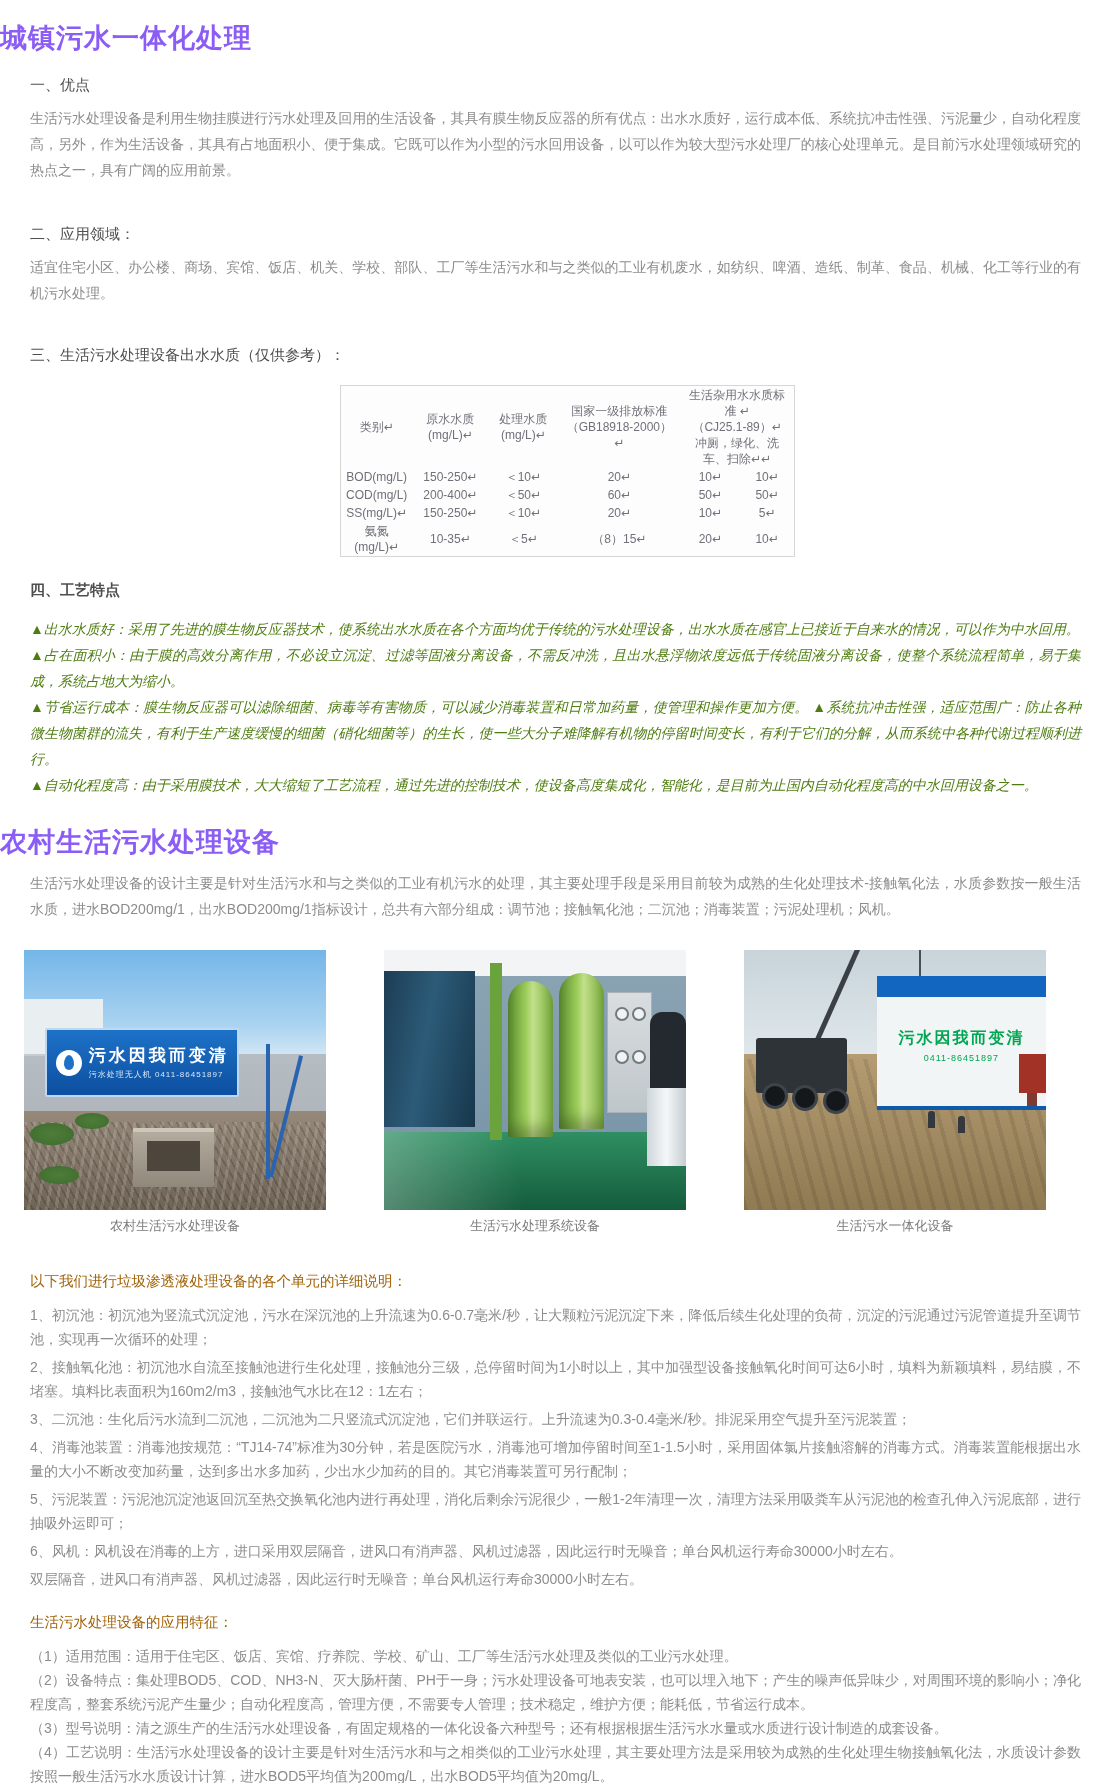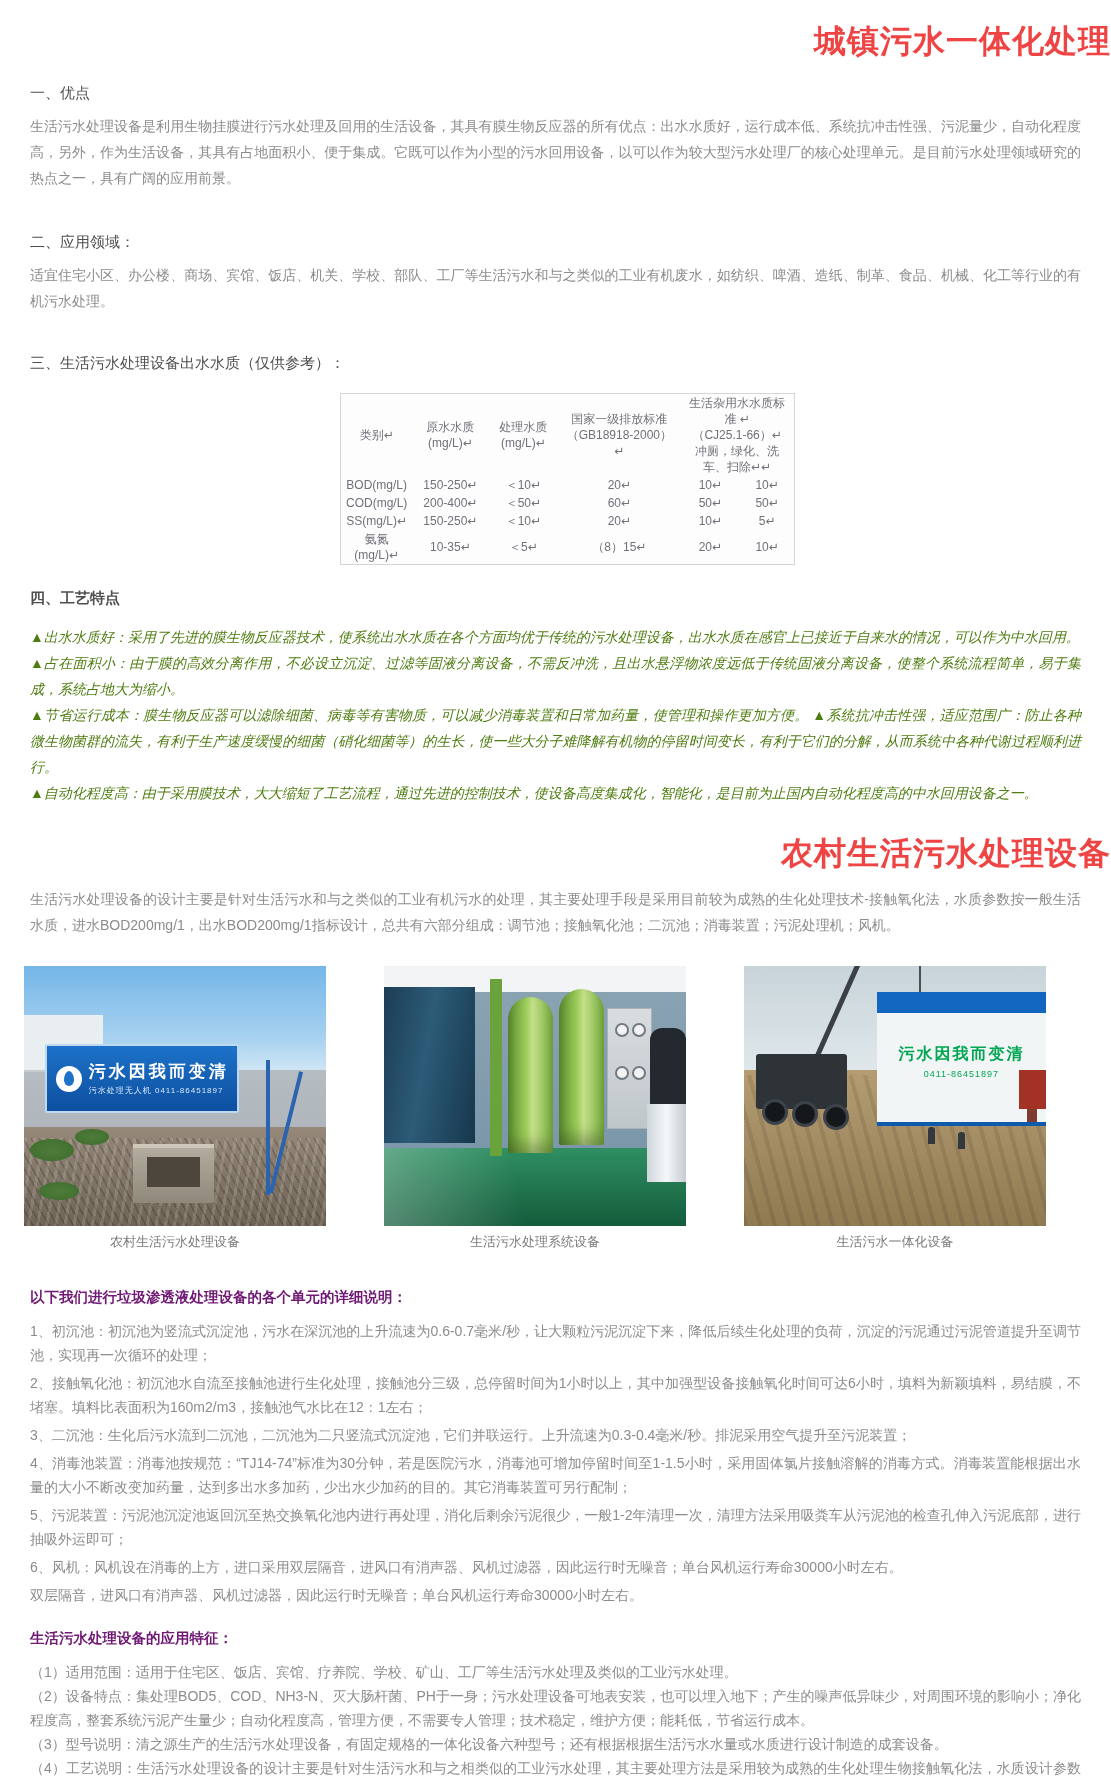--- a/index.html
+++ b/index.html
@@ -1,19 +1,19 @@
 <!DOCTYPE html>
 <html><head>
 <meta charset="utf-8">
 <style>
   html,body{margin:0;padding:0;background:#ffffff;}
   body{font-family:"Liberation Sans","DejaVu Sans",sans-serif;}
   .page{width:1111px;height:1783px;background:#fff;position:relative;overflow:hidden;}
 
-  .main-title{font-size:32px;font-weight:bold;color:#ef4444;text-align:right;margin:0;letter-spacing:1px;}
+  .main-title{font-size:27px;font-weight:bold;color:#8b5cf6;text-align:left;margin:0;letter-spacing:1px;}
   .t1{padding-top:20px;}
   .t2{margin-top:26px;}
 
   .sec-heading{font-size:15px;font-weight:400;color:#4f4f4f;margin:0 30px;}
   .h-adv{margin-top:20px;}
   .h-app{margin-top:42px;}
   .h-eff{margin-top:40px;}
   .h-proc{margin-top:24px;font-weight:bold;}
 
   .body-text{font-size:14px;color:#8c8c8c;line-height:26px;margin:10px 30px 0;text-align:justify;}
@@ -93,21 +93,21 @@
                  transform:rotate(24deg);transform-origin:bottom center;}
   .p3-crane-body{position:absolute;left:4%;top:34%;width:30%;height:21%;background:#2e3338;border-radius:3px;}
   .p3-wheel{position:absolute;width:20px;height:20px;border-radius:50%;background:#15181b;border:3px solid #3c434a;}
   .p3-w1{left:6%;top:51%;} .p3-w2{left:16%;top:52%;} .p3-w3{left:26%;top:53%;}
   .p3-cable{position:absolute;left:58%;top:0;width:2px;height:11%;background:#4a4f54;}
   .p3-person{position:absolute;width:7px;height:17px;background:#32383d;border-radius:3px 3px 0 0;}
   .p3-pa{left:61%;top:62%;} .p3-pb{left:71%;top:64%;}
   .p3-pc{right:3%;top:50%;width:10px;height:26px;background:#7e3b2f;border-radius:4px 4px 0 0;position:absolute;}
   .p3-redtruck{position:absolute;right:0;top:40%;width:9%;height:15%;background:#a33226;}
 
-  .bold-head{font-size:14.5px;font-weight:bold;color:#701a75;margin:22px 30px 0;}
+  .bold-head{font-size:14.5px;font-weight:normal;color:#a16207;margin:22px 30px 0;}
   .list-block{margin-top:12px;}
   .list-block p{margin:0 30px 4px;font-size:14px;color:#8c8c8c;line-height:24px;text-align:justify;}
   .features-block p{margin-bottom:0;}
 </style>
 </head>
 <body>
 
 <div class="page">
 
   <h1 class="main-title t1">城镇污水一体化处理</h1>
@@ -132,21 +132,21 @@
     <tbody>
         <tr>
       <td>类别↵</td>
       <td>原水水质
 (mg/L)↵</td>
       <td>处理水质
 (mg/L)↵</td>
       <td>国家一级排放标准
 （GB18918-2000）↵</td>
       <td colspan="2">生活杂用水水质标准 ↵
-（CJ25.1-66）↵
+（CJ25.1-89）↵
 冲厕，绿化、洗车、扫除↵↵</td>
     </tr>
     <tr>
       <td>BOD(mg/L)</td>
       <td>150-250↵</td>
       <td>＜10↵</td>
       <td>20↵</td>
       <td>10↵</td>
       <td>10↵</td>
     </tr>

